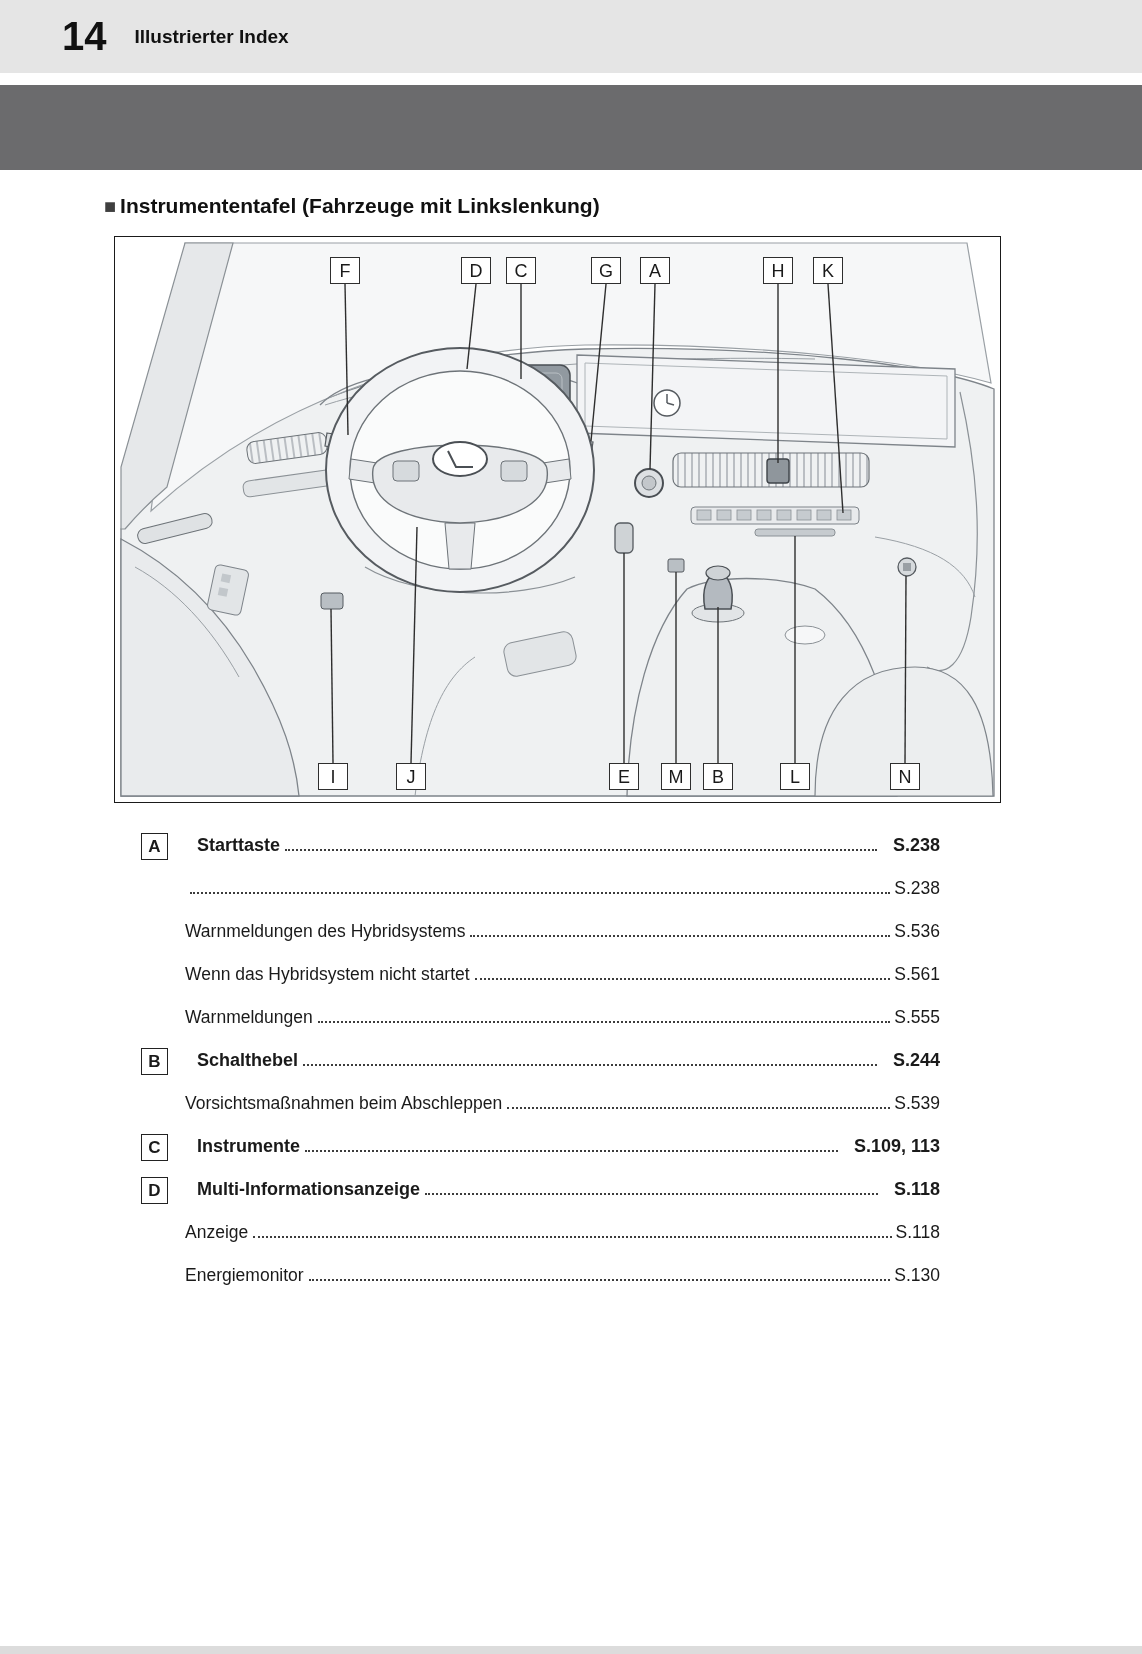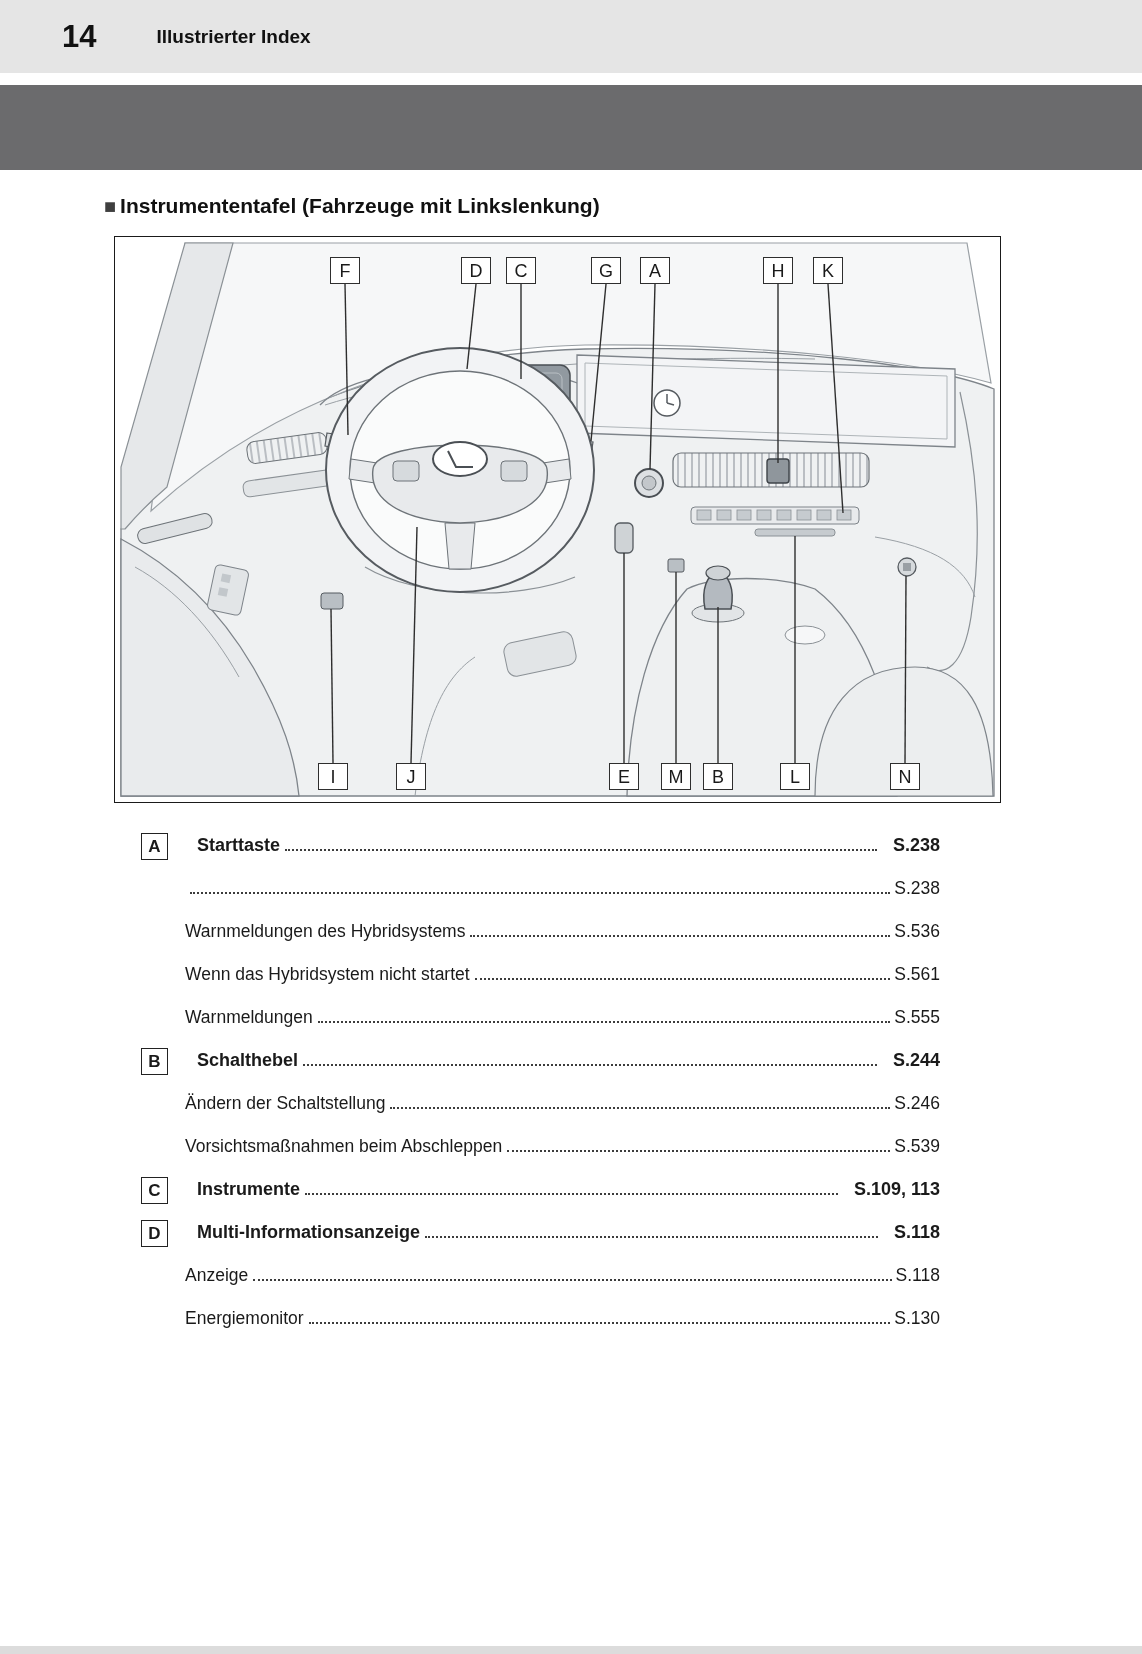--- a/index.html
+++ b/index.html
@@ -3,22 +3,22 @@
 <meta charset="utf-8">
 <style>
   html,body{margin:0;padding:0;}
   body{
     width:1142px;height:1654px;position:relative;background:#ffffff;
     font-family:"Liberation Sans","DejaVu Sans",sans-serif;color:#1a1a1a;
     overflow:hidden;
   }
   
   .top-strip{height:73px;background:#e5e5e5;display:flex;align-items:center;}
-  .page-num{font-size:31px;font-weight:bold;margin-left:62px;color:#111;}
-  .header-title{font-size:19px;font-weight:bold;margin-left:60px;color:#111;text-align:right;}
+  .page-num{font-size:40px;font-weight:bold;margin-left:62px;color:#111;}
+  .header-title{font-size:19px;font-weight:bold;margin-left:28px;color:#111;text-align:right;}
   .dark-band{height:85px;background:#6b6b6d;margin-top:12px;}
   
   .section-heading{
     margin:24px 0 0 104px;font-size:21px;font-weight:bold;color:#111;
     display:flex;align-items:center;gap:2px;
   }
   .section-heading .marker{color:#3f3f3f;font-size:20px;line-height:1;margin-right:2px;}
   
   .diagram{
     position:relative;width:885px;height:565px;margin:18px 0 0 114px;
@@ -225,25 +225,20 @@
     <span class="idx-page">S.555</span>
   </div>
 
   <div class="row main">
     <span class="key-box">B</span>
     <span class="idx-title">Schalthebel</span>
     <span class="dots"></span>
     <span class="idx-page">S.244</span>
   </div>
   <div class="row sub">
-    <span class="idx-title">Ändern der Schaltstellung</span>
-    <span class="dots"></span>
-    <span class="idx-page">S.246</span>
-  </div>
-  <div class="row sub">
     <span class="idx-title">Vorsichtsmaßnahmen beim Abschleppen</span>
     <span class="dots"></span>
     <span class="idx-page">S.539</span>
   </div>
 
   <div class="row main">
     <span class="key-box">C</span>
     <span class="idx-title">Instrumente</span>
     <span class="dots"></span>
     <span class="idx-page">S.109, 113</span>

